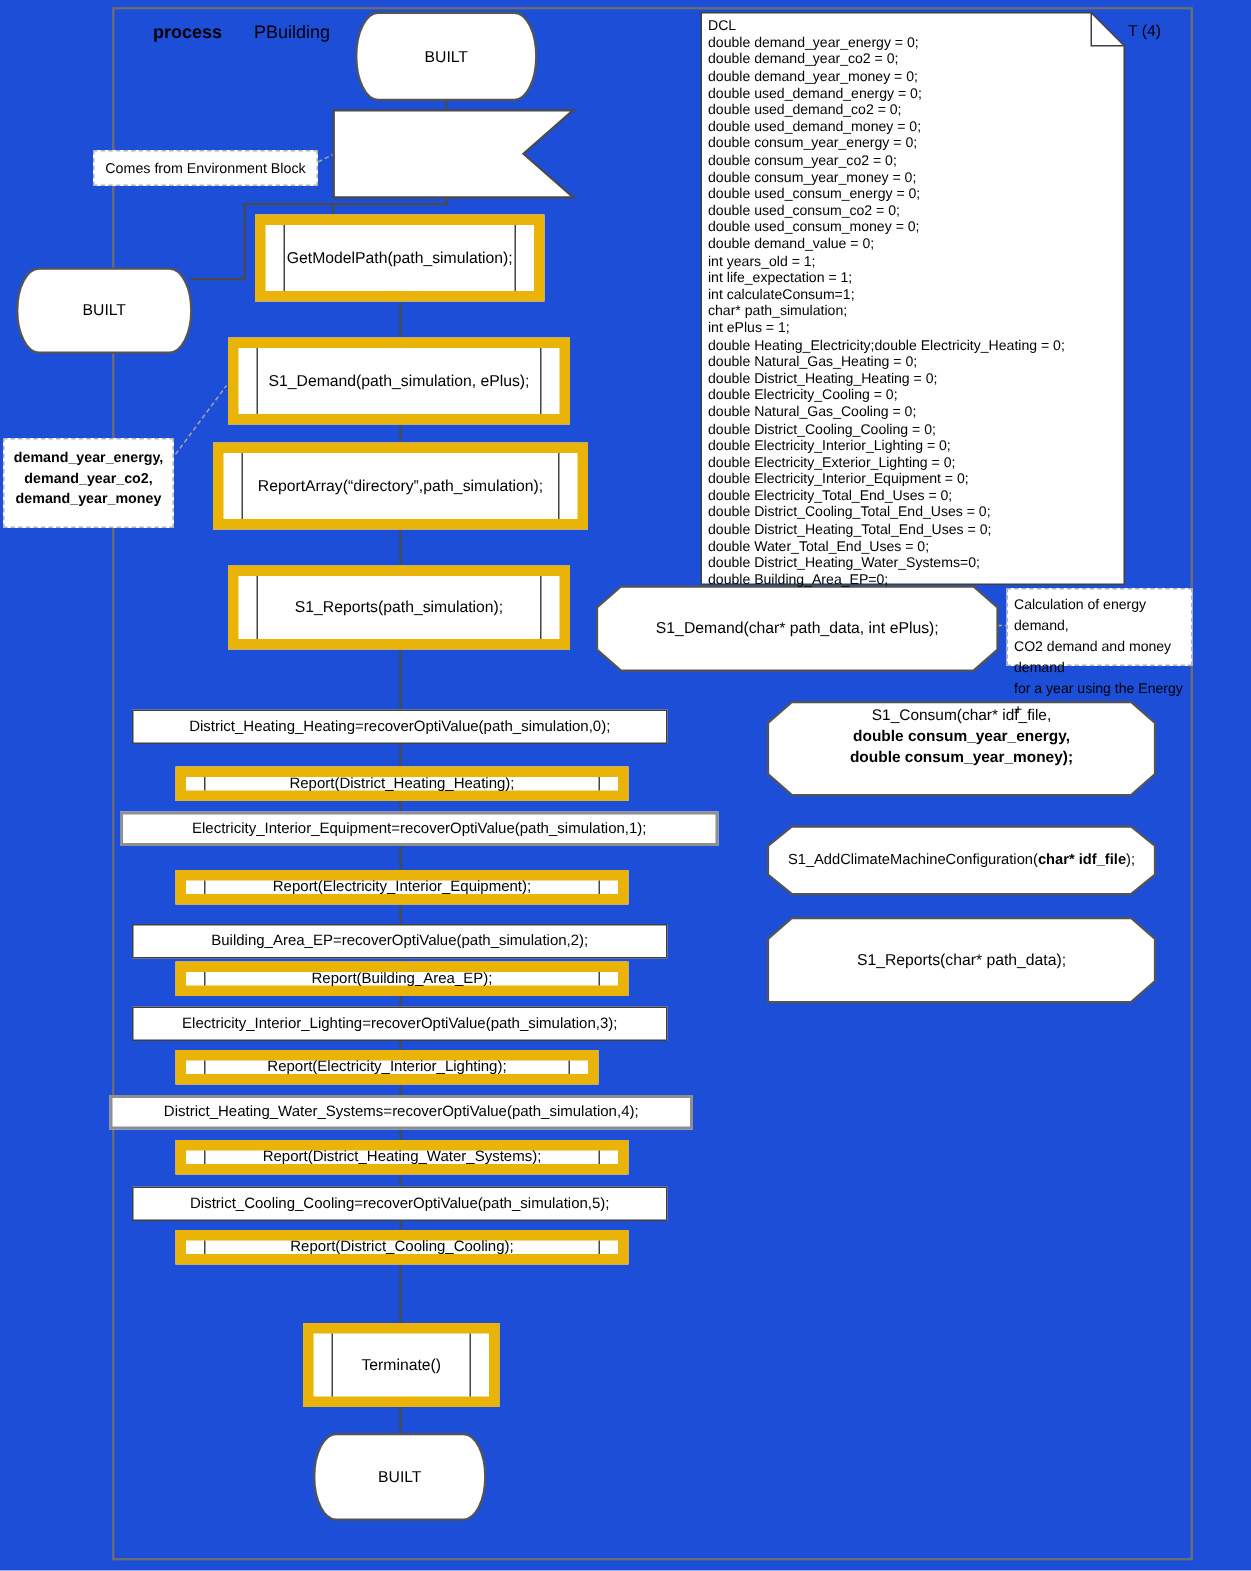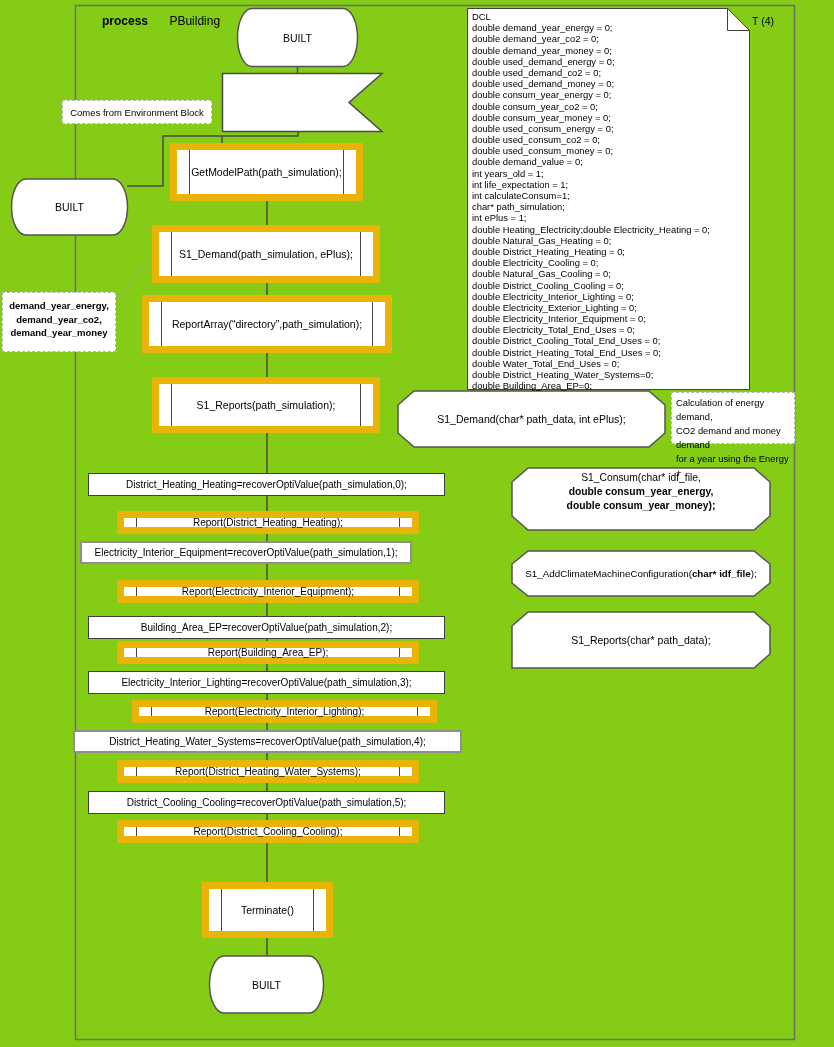--- a/index.html
+++ b/index.html
@@ -1,17 +1,17 @@
 <!DOCTYPE html>
 <html><head>
 <meta charset="utf-8">
 <style>
   html,body{margin:0;padding:0;background:#ffffff;}
   body{font-family:"Liberation Sans", sans-serif; color:#000;}
-  .canvas{position:relative;width:834px;height:1047px;background:#84cc16;overflow:hidden;}
+  .canvas{position:relative;width:834px;height:1047px;background:#1d4ed8;overflow:hidden;}
   .abs{position:absolute;box-sizing:border-box;}
   .lbl{display:flex;align-items:center;justify-content:center;text-align:center;}
   
   .task{border:1px solid #3f3f3f;background:#fff;font-size:10px;display:flex;align-items:center;justify-content:center;text-align:center;}
   .task.thick{border:2px solid #8f8f8f;}
   
   .proc{border:7px solid #eab308;background:#fff;font-size:10px;display:flex;align-items:center;justify-content:center;text-align:center;position:absolute;box-sizing:border-box;}
   .proc::before,.proc::after{content:"";position:absolute;top:0;bottom:0;width:0;border-left:1px solid #454545;}
   .proc::before{left:12px;} .proc::after{right:12px;}
   .proc.big{font-size:10.5px;}
@@ -121,26 +121,26 @@
     <span class="line">for a year using the Energy +</span>
   </div>
 
   <div class="proc big" style="left:170px;top:143px;width:193px;height:58px;">GetModelPath(path_simulation);</div>
   <div class="proc big" style="left:152px;top:225px;width:228px;height:58px;">S1_Demand(path_simulation, ePlus);</div>
   <div class="proc big" style="left:142px;top:295px;width:250px;height:58px;">ReportArray(“directory”,path_simulation);</div>
   <div class="proc big" style="left:152px;top:377px;width:228px;height:56px;">S1_Reports(path_simulation);</div>
 
   <div class="abs task" style="left:88px;top:473px;width:357px;height:23px;">District_Heating_Heating=recoverOptiValue(path_simulation,0);</div>
   <div class="proc" style="left:117px;top:511px;width:302px;height:23px;">Report(District_Heating_Heating);</div>
-  <div class="abs task thick" style="left:80px;top:541px;width:332px;height:23px;">Electricity_Interior_Equipment=recoverOptiValue(path_simulation,1);</div>
+  <div class="abs task thick" style="left:80px;top:541px;width:399px;height:23px;">Electricity_Interior_Equipment=recoverOptiValue(path_simulation,1);</div>
   <div class="proc" style="left:117px;top:580px;width:302px;height:23px;">Report(Electricity_Interior_Equipment);</div>
   <div class="abs task" style="left:88px;top:616px;width:357px;height:23px;">Building_Area_EP=recoverOptiValue(path_simulation,2);</div>
   <div class="proc" style="left:117px;top:641px;width:302px;height:23px;">Report(Building_Area_EP);</div>
   <div class="abs task" style="left:88px;top:671px;width:357px;height:23px;">Electricity_Interior_Lighting=recoverOptiValue(path_simulation,3);</div>
-  <div class="proc" style="left:132px;top:700px;width:305px;height:23px;">Report(Electricity_Interior_Lighting);</div>
+  <div class="proc" style="left:117px;top:700px;width:282px;height:23px;">Report(Electricity_Interior_Lighting);</div>
   <div class="abs task thick" style="left:73px;top:730px;width:389px;height:23px;">District_Heating_Water_Systems=recoverOptiValue(path_simulation,4);</div>
   <div class="proc" style="left:117px;top:760px;width:302px;height:23px;">Report(District_Heating_Water_Systems);</div>
   <div class="abs task" style="left:88px;top:791px;width:357px;height:23px;">District_Cooling_Cooling=recoverOptiValue(path_simulation,5);</div>
   <div class="proc" style="left:117px;top:820px;width:302px;height:23px;">Report(District_Cooling_Cooling);</div>
 
   <div class="proc big" style="left:202px;top:882px;width:131px;height:56px;">Terminate()</div>
 
   <div class="abs lbl" style="left:398px;top:391px;width:267px;height:56px;font-size:10.5px;">S1_Demand(char* path_data, int ePlus);</div>
   <div class="abs" style="left:512px;top:471px;width:258px;text-align:center;font-size:10.3px;line-height:13.8px;">
     <span class="line">S1_Consum(char* idf_file,</span>

